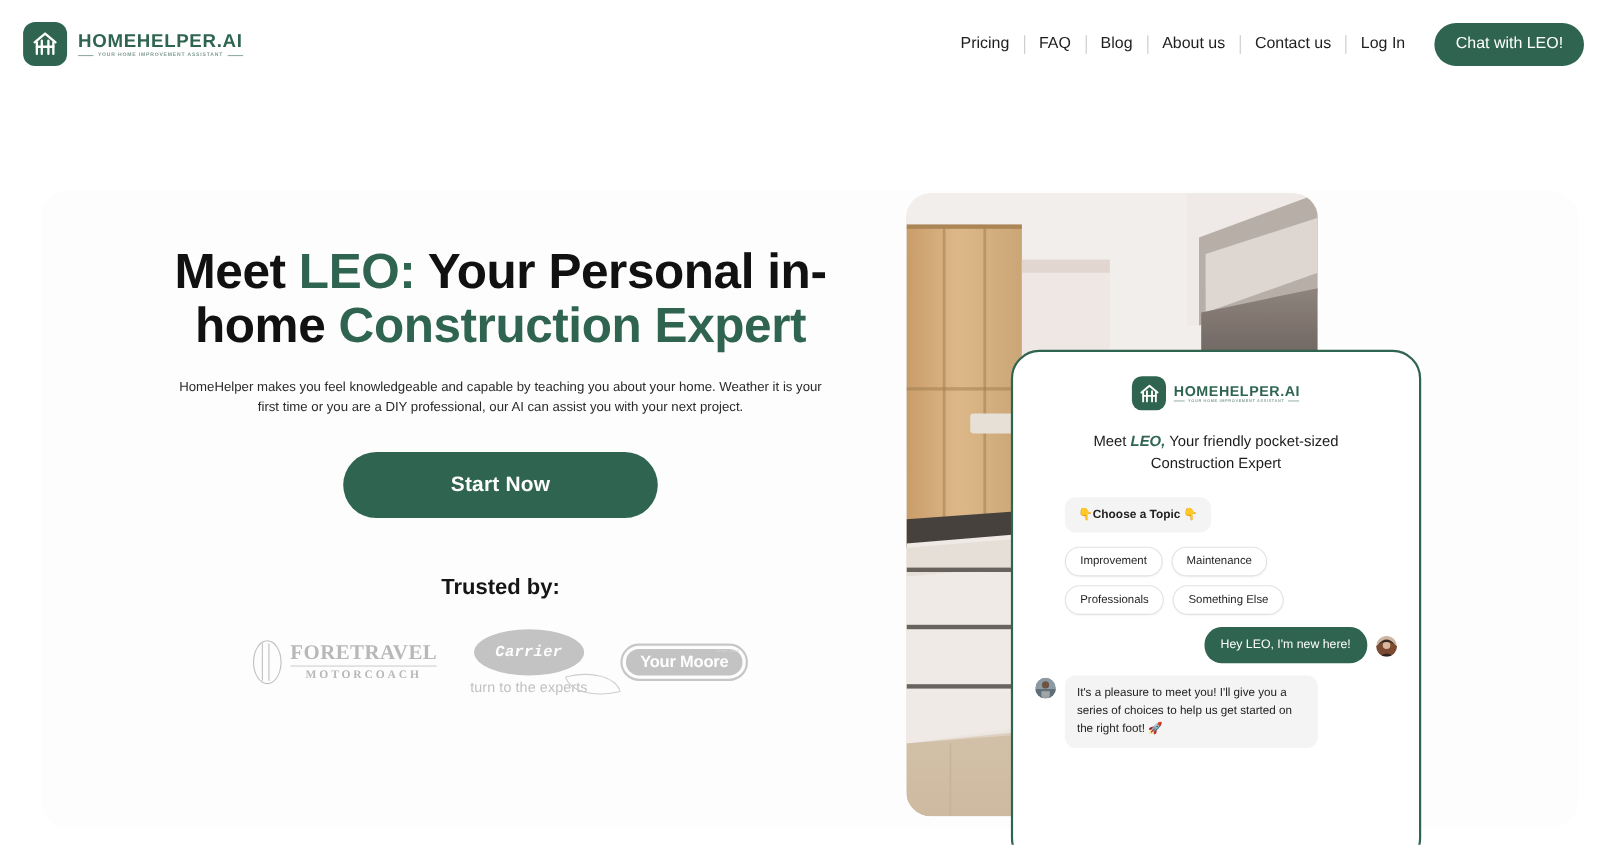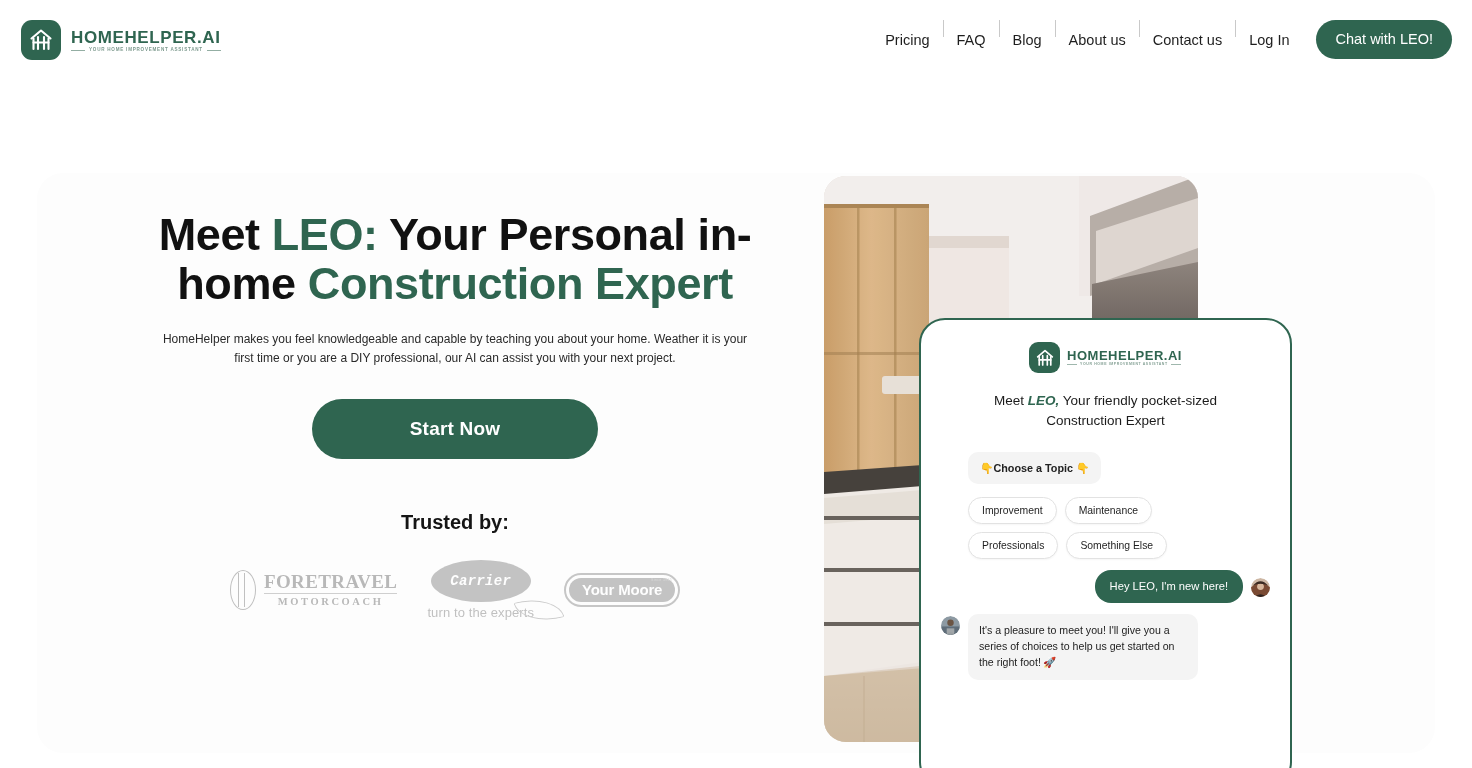--- a/index.html
+++ b/index.html
@@ -40,21 +40,21 @@
     font-size: 17px; font-weight: 700; letter-spacing: 0.6px;
     color: #2f6550; line-height: 1; white-space: nowrap;
   }
   .brand-tagline-row { display: flex; align-items: center; gap: 4px; }
   .brand-rule { width: 14px; height: 1px; background: #93aea3; flex: 0 0 auto; }
   .brand-tagline {
     font-size: 4.6px; letter-spacing: 0.75px; font-weight: 700;
     color: #7d9a8e; line-height: 1; white-space: nowrap;
   }
 
-  .nav { position: absolute; right: 20px; top: 20px; display: flex; }
+  .nav { position: absolute; right: 32px; top: 20px; display: flex; align-items: center; }
   .nav-link {
     font-size: 14.5px; color: #1e1e1e; text-decoration: none;
     padding: 0 13px; line-height: 40px; white-space: nowrap;
     cursor: pointer;
   }
   .nav-sep { width: 1px; height: 17px; background: #c9c9c9; }
   .nav-cta {
     margin-left: 14px;
     background: #2f6550; color: #ffffff;
     font-size: 14.5px; font-weight: 400;
@@ -67,21 +67,21 @@
   
   .hero-card {
     position: absolute; left: 37px; top: 173px;
     width: 1398px; height: 580px;
     background: #fdfdfd;
     border-radius: 26px;
     overflow: visible;
   }
 
   .hero-left {
-    position: absolute; left: 108px; top: 38px;
+    position: absolute; left: 108px; top: 50px;
     width: 620px;
     text-align: center;
   }
 
   .headline {
     font-size: 45px; font-weight: 700; line-height: 1.08;
     color: #111111; letter-spacing: -0.4px;
   }
   .headline .green { color: #2f6550; }
 

